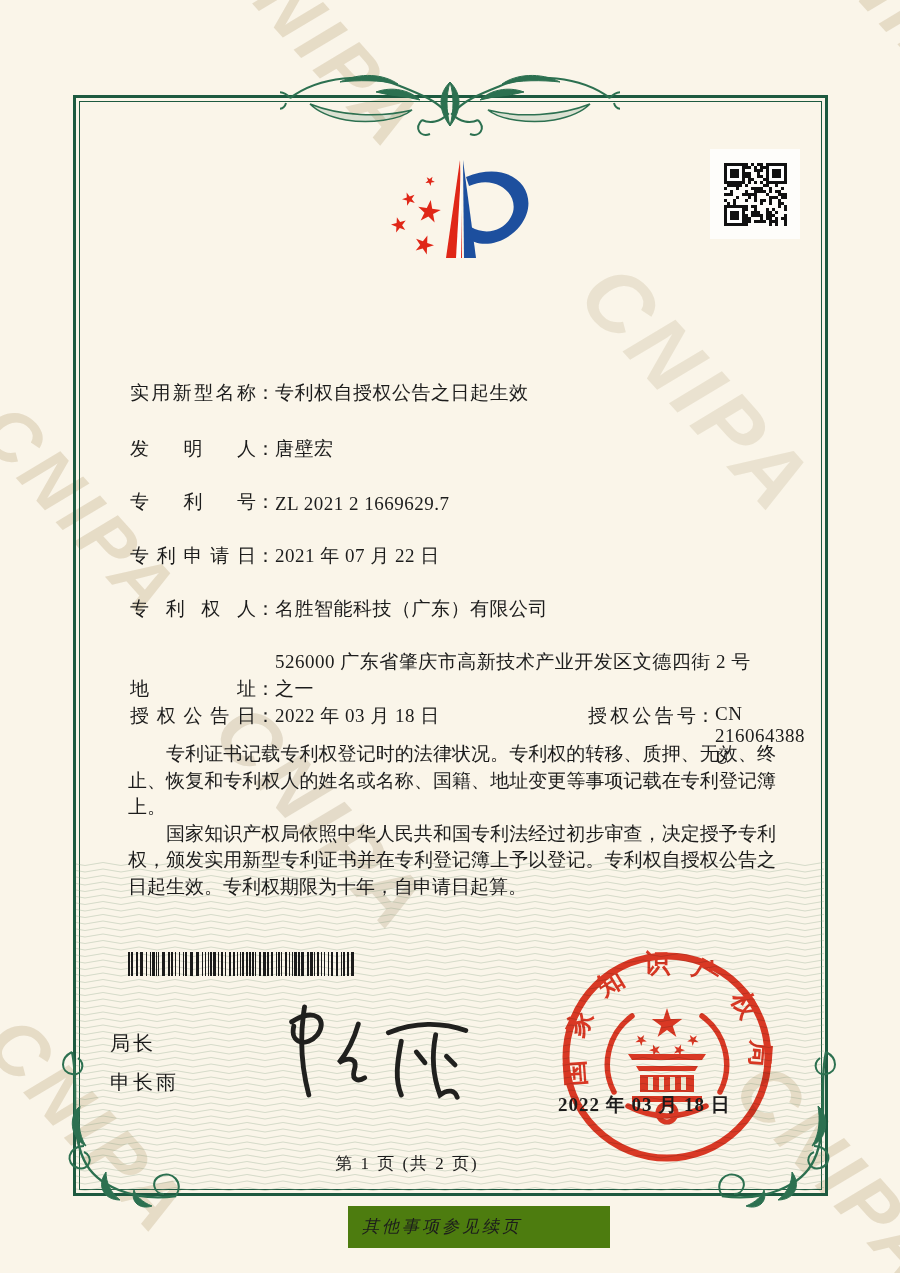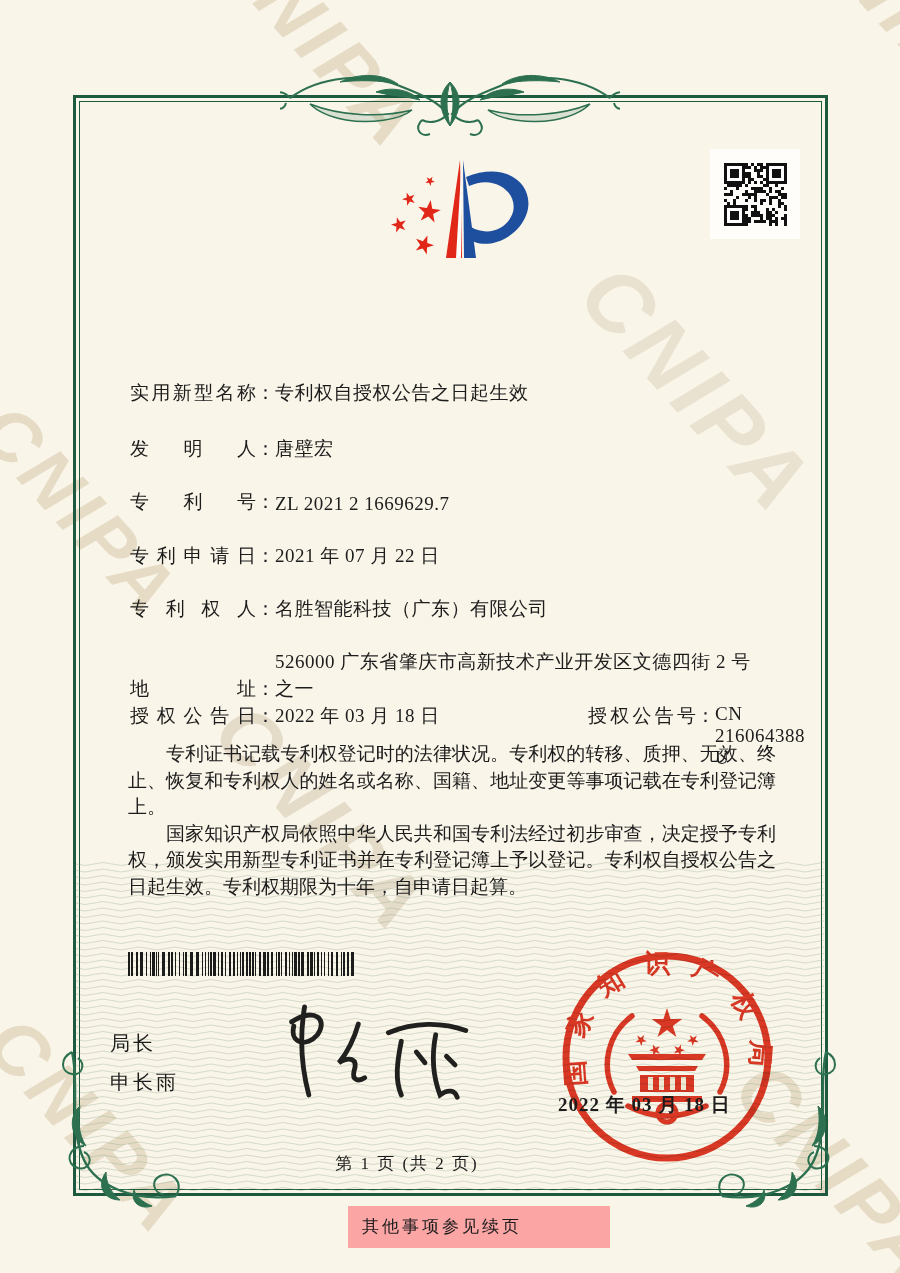--- a/index.html
+++ b/index.html
@@ -44,22 +44,22 @@
   .barcode{position:absolute;left:128px;top:952px;z-index:4;}
   .director{position:absolute;left:110px;top:1030px;z-index:4;font-size:20px;
             font-family:"Liberation Sans","DejaVu Sans",sans-serif;}
   .director div{margin-bottom:12px;letter-spacing:3px;}
   .sig{position:absolute;left:268px;top:996px;z-index:5;}
   .seal{position:absolute;left:552px;top:942px;z-index:4;mix-blend-mode:multiply;opacity:.95;}
   .sealdate{position:absolute;left:558px;top:1092px;z-index:6;font-size:19px;
             font-weight:bold;letter-spacing:1px;}
   .pagefooter{position:absolute;left:73px;width:668px;top:1152px;text-align:center;
               font-size:17px;letter-spacing:2px;z-index:4;}
-  .notebox{position:absolute;left:348px;top:1206px;width:262px;height:42px;background:#fca5a5;
-           z-index:4;font-size:17px;letter-spacing:3px;
+  .notebox{position:absolute;left:348px;top:1206px;width:262px;height:42px;background:#4d7c0f;
+           z-index:4;font-size:17px;font-style:italic;letter-spacing:3px;
            line-height:42px;padding-left:14px;box-sizing:border-box;}
 </style>
 </head>
 <body>
 
 <div class="page">
 
   <span class="wm" style="left:185px;top:-8px;font-size:78px;">CNIPA</span>
   <span class="wm" style="left:770px;top:-34px;font-size:78px;">CNIPA</span>
   <span class="wm" style="left:-48px;top:468px;font-size:74px;">CNIPA</span>

